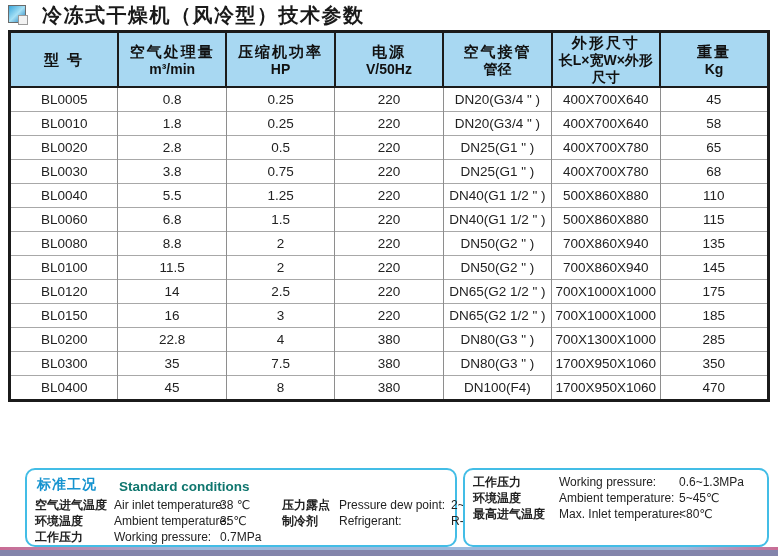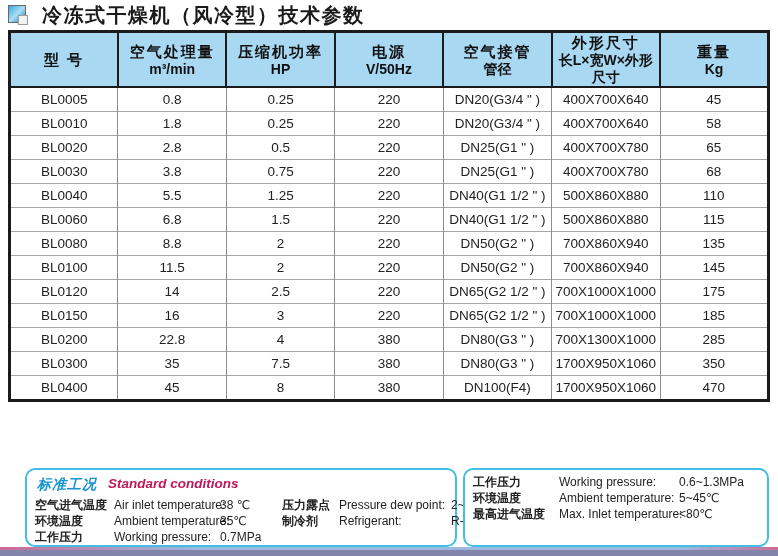--- a/index.html
+++ b/index.html
@@ -30,23 +30,23 @@
     height:23px;padding:0 2px;text-align:center;vertical-align:middle;
     font-size:13.5px;color:#222;background:#ffffff;
     border-left:1px solid #8e8e8e;border-top:1px solid #a8a8a8;}
   .spec-table td:first-child{border-left:none;}
   .spec-table tbody tr:first-child td{border-top:none;}
   
   .panel{position:absolute;top:468px;box-sizing:border-box;height:79px;
     border:2px solid #43bde6;border-radius:10px;background:#ffffff;padding:5px 8px 4px 8px;}
   .panel-standard{left:25px;width:432px;}
   .panel-working{left:463px;width:306px;}
-  .panel-title{display:flex;align-items:flex-start;gap:11px;margin:1px 0 4px 2px;font-style:italic;}
+  .panel-title{display:flex;align-items:flex-end;gap:22px;margin:1px 0 4px 2px;}
   .pt-cn{font-size:14px;font-weight:bold;color:#1593cf;letter-spacing:1px;}
-  .pt-en{font-size:13.5px;font-weight:bold;color:#be185d;}
+  .pt-en{font-size:13.5px;font-weight:bold;color:#0f766e;}
   .panel-grid{display:grid;row-gap:1px;font-size:12px;color:#222;line-height:15px;}
   .grid6{grid-template-columns:79px 106px 62px 57px 112px 1fr;}
   .grid3{grid-template-columns:86px 120px 1fr;}
   .pg-cn{font-weight:bold;white-space:nowrap;}
   .pg-en{white-space:nowrap;}
   .pg-val{white-space:nowrap;}
   
   .strip-line{position:absolute;left:0;right:0;bottom:6px;height:3px;
     background:linear-gradient(90deg,#c96b94 0%,#9cb8dc 25%,#9cb8dc 88%,#c96b94 100%);}
   .strip-bar{position:absolute;left:0;right:0;bottom:0;height:6px;background:#8384ab;}

